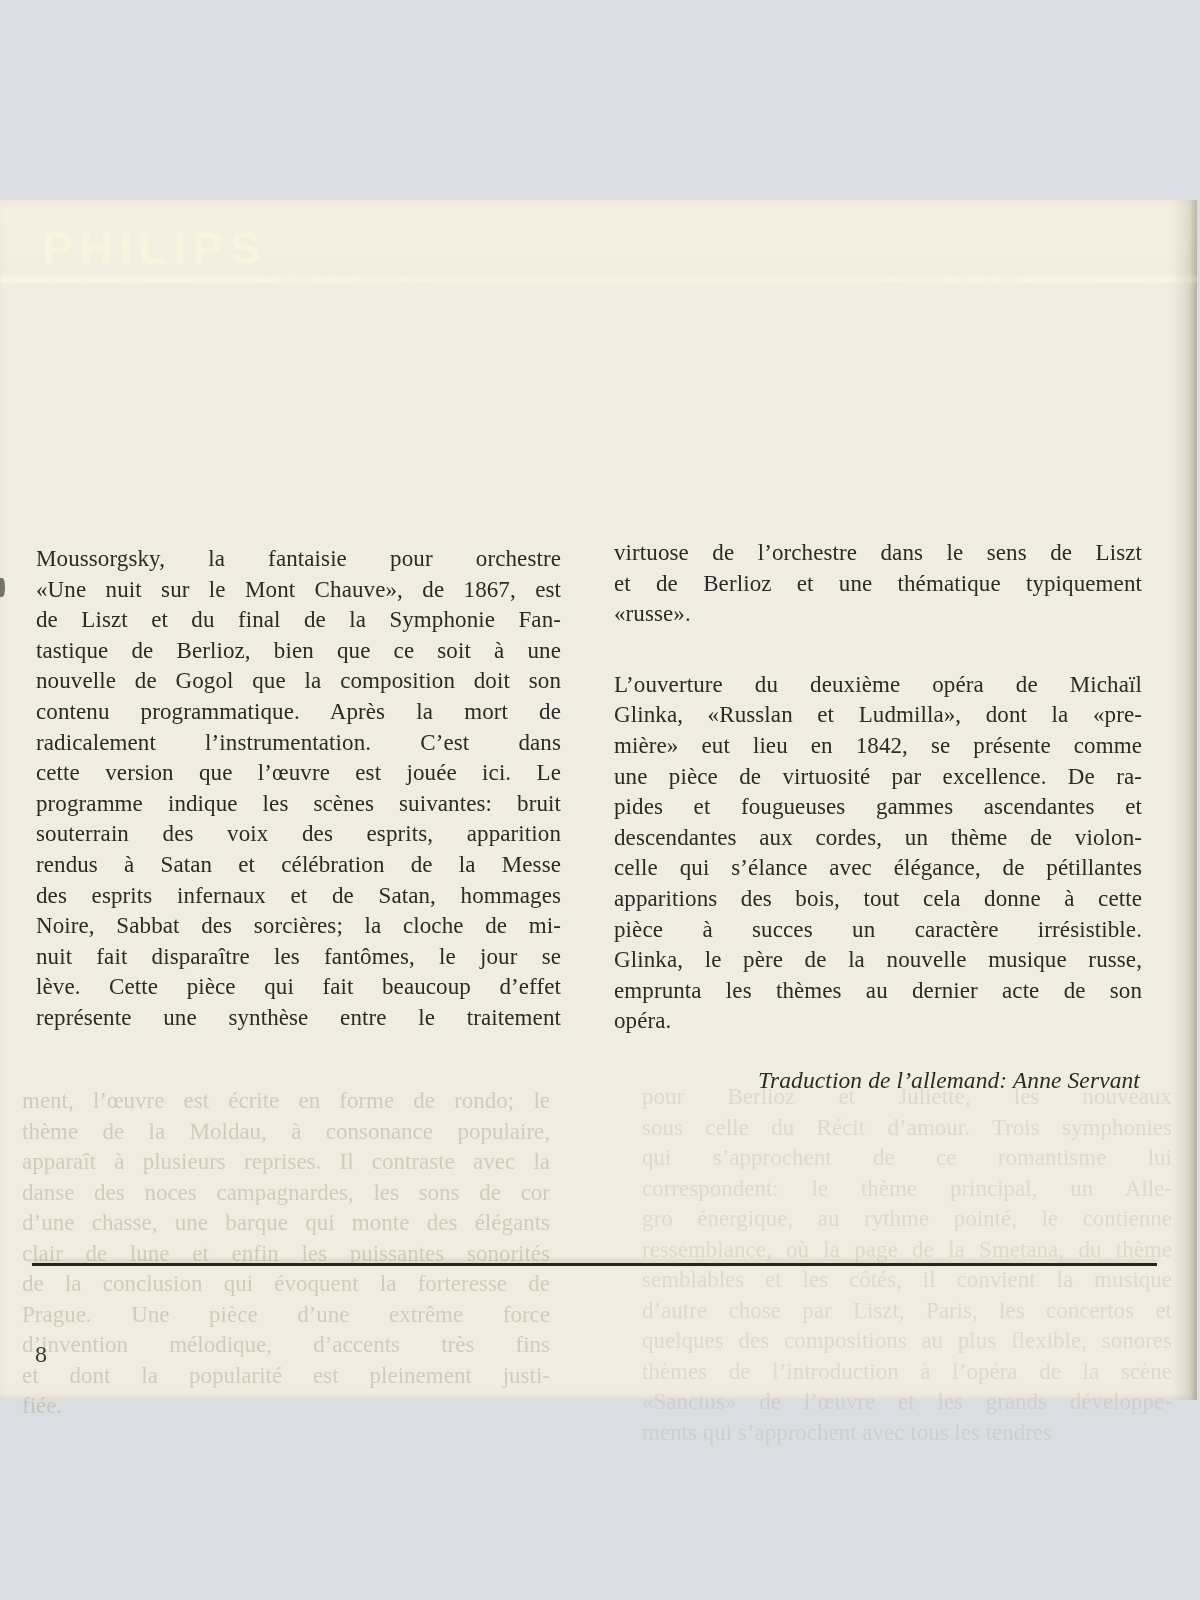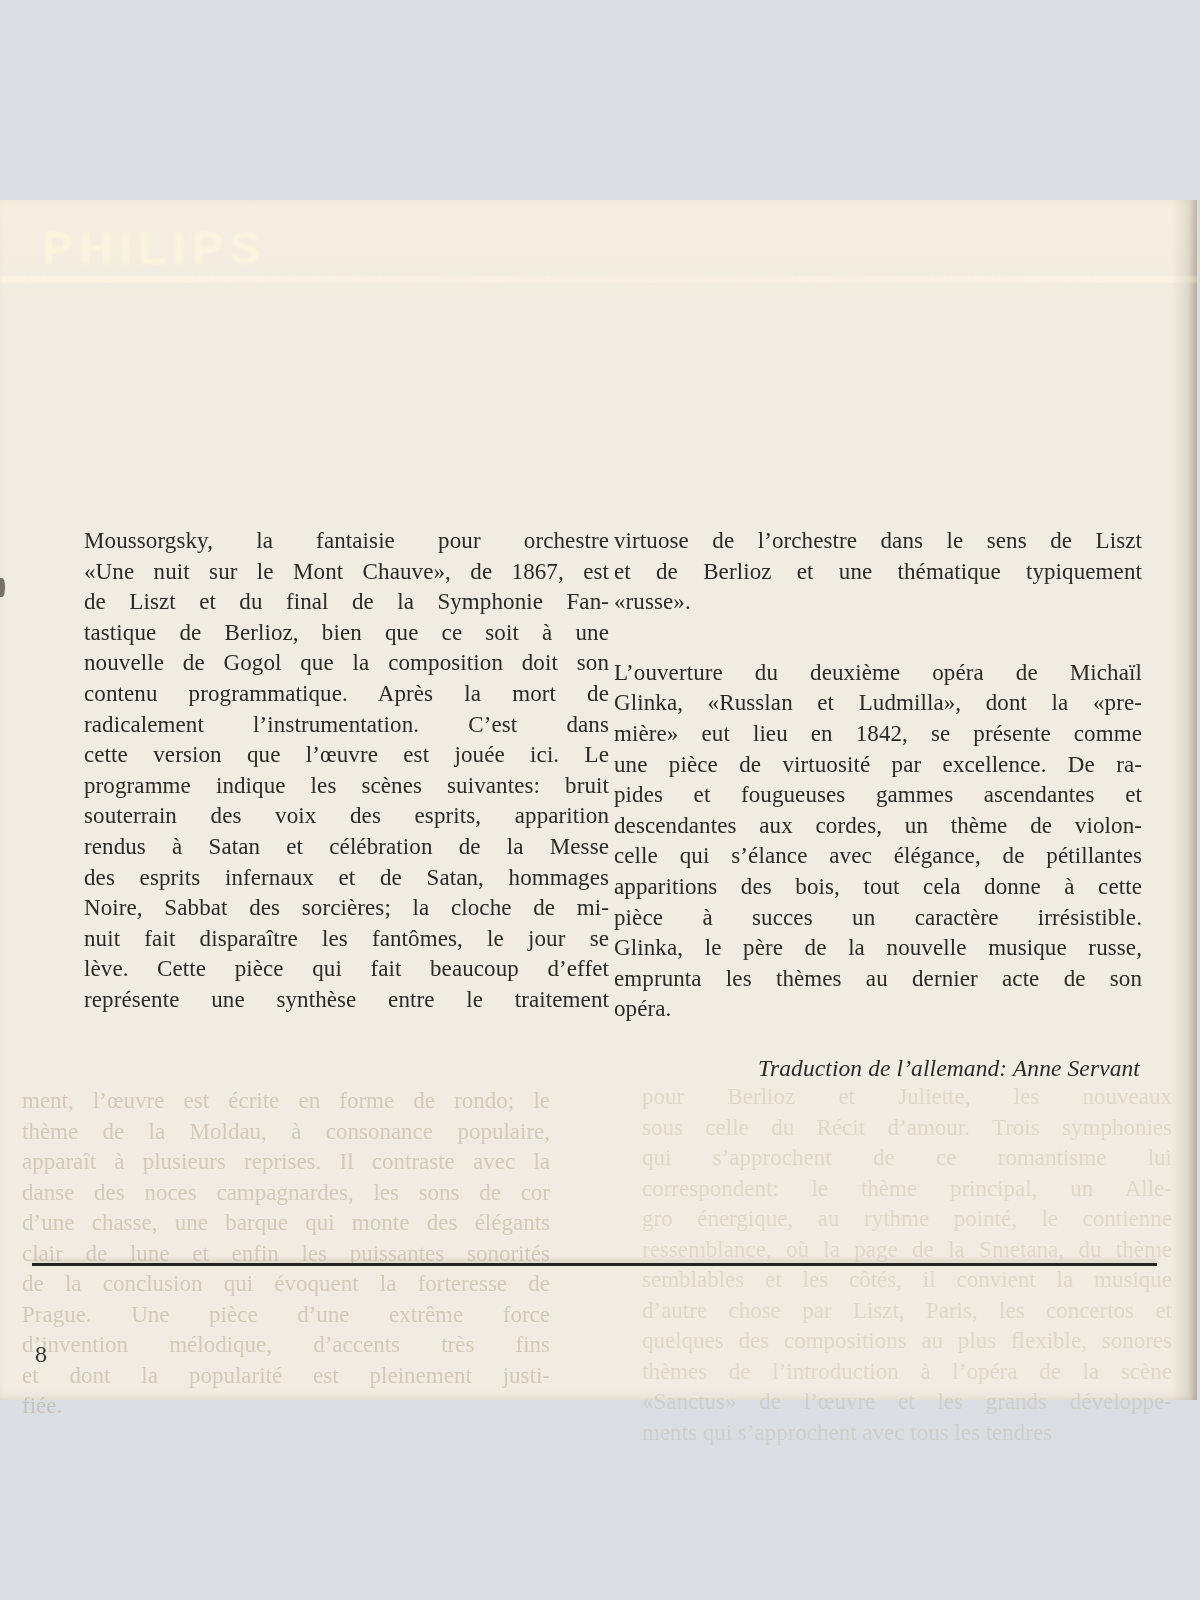--- a/index.html
+++ b/index.html
@@ -61,22 +61,22 @@
     filter: blur(1px);
   }
   
   .textcol {
     position: absolute;
     font-size: 23px;
     line-height: 30.6px;
     color: var(--ink, #2b2a24);
     letter-spacing: 0.1px;
   }
-  .col-left  { left: 36px;  top: 326px; width: 525px; margin-left: 48px; }
-  .col-right { left: 614px; top: 326px; width: 528px; }
+  .col-left  { left: 36px;  top: 344px; width: 525px; }
+  .col-right { left: 614px; top: 338px; width: 528px; }
   .para { margin: 0; }
   .para + .para { margin-top: 40px; }
   .line {
     text-align: justify;
     text-align-last: justify;
     white-space: normal;
   }
   .para .line.last { text-align-last: left; }
   .justify-all .line.last { text-align-last: justify; }
   .credit {

